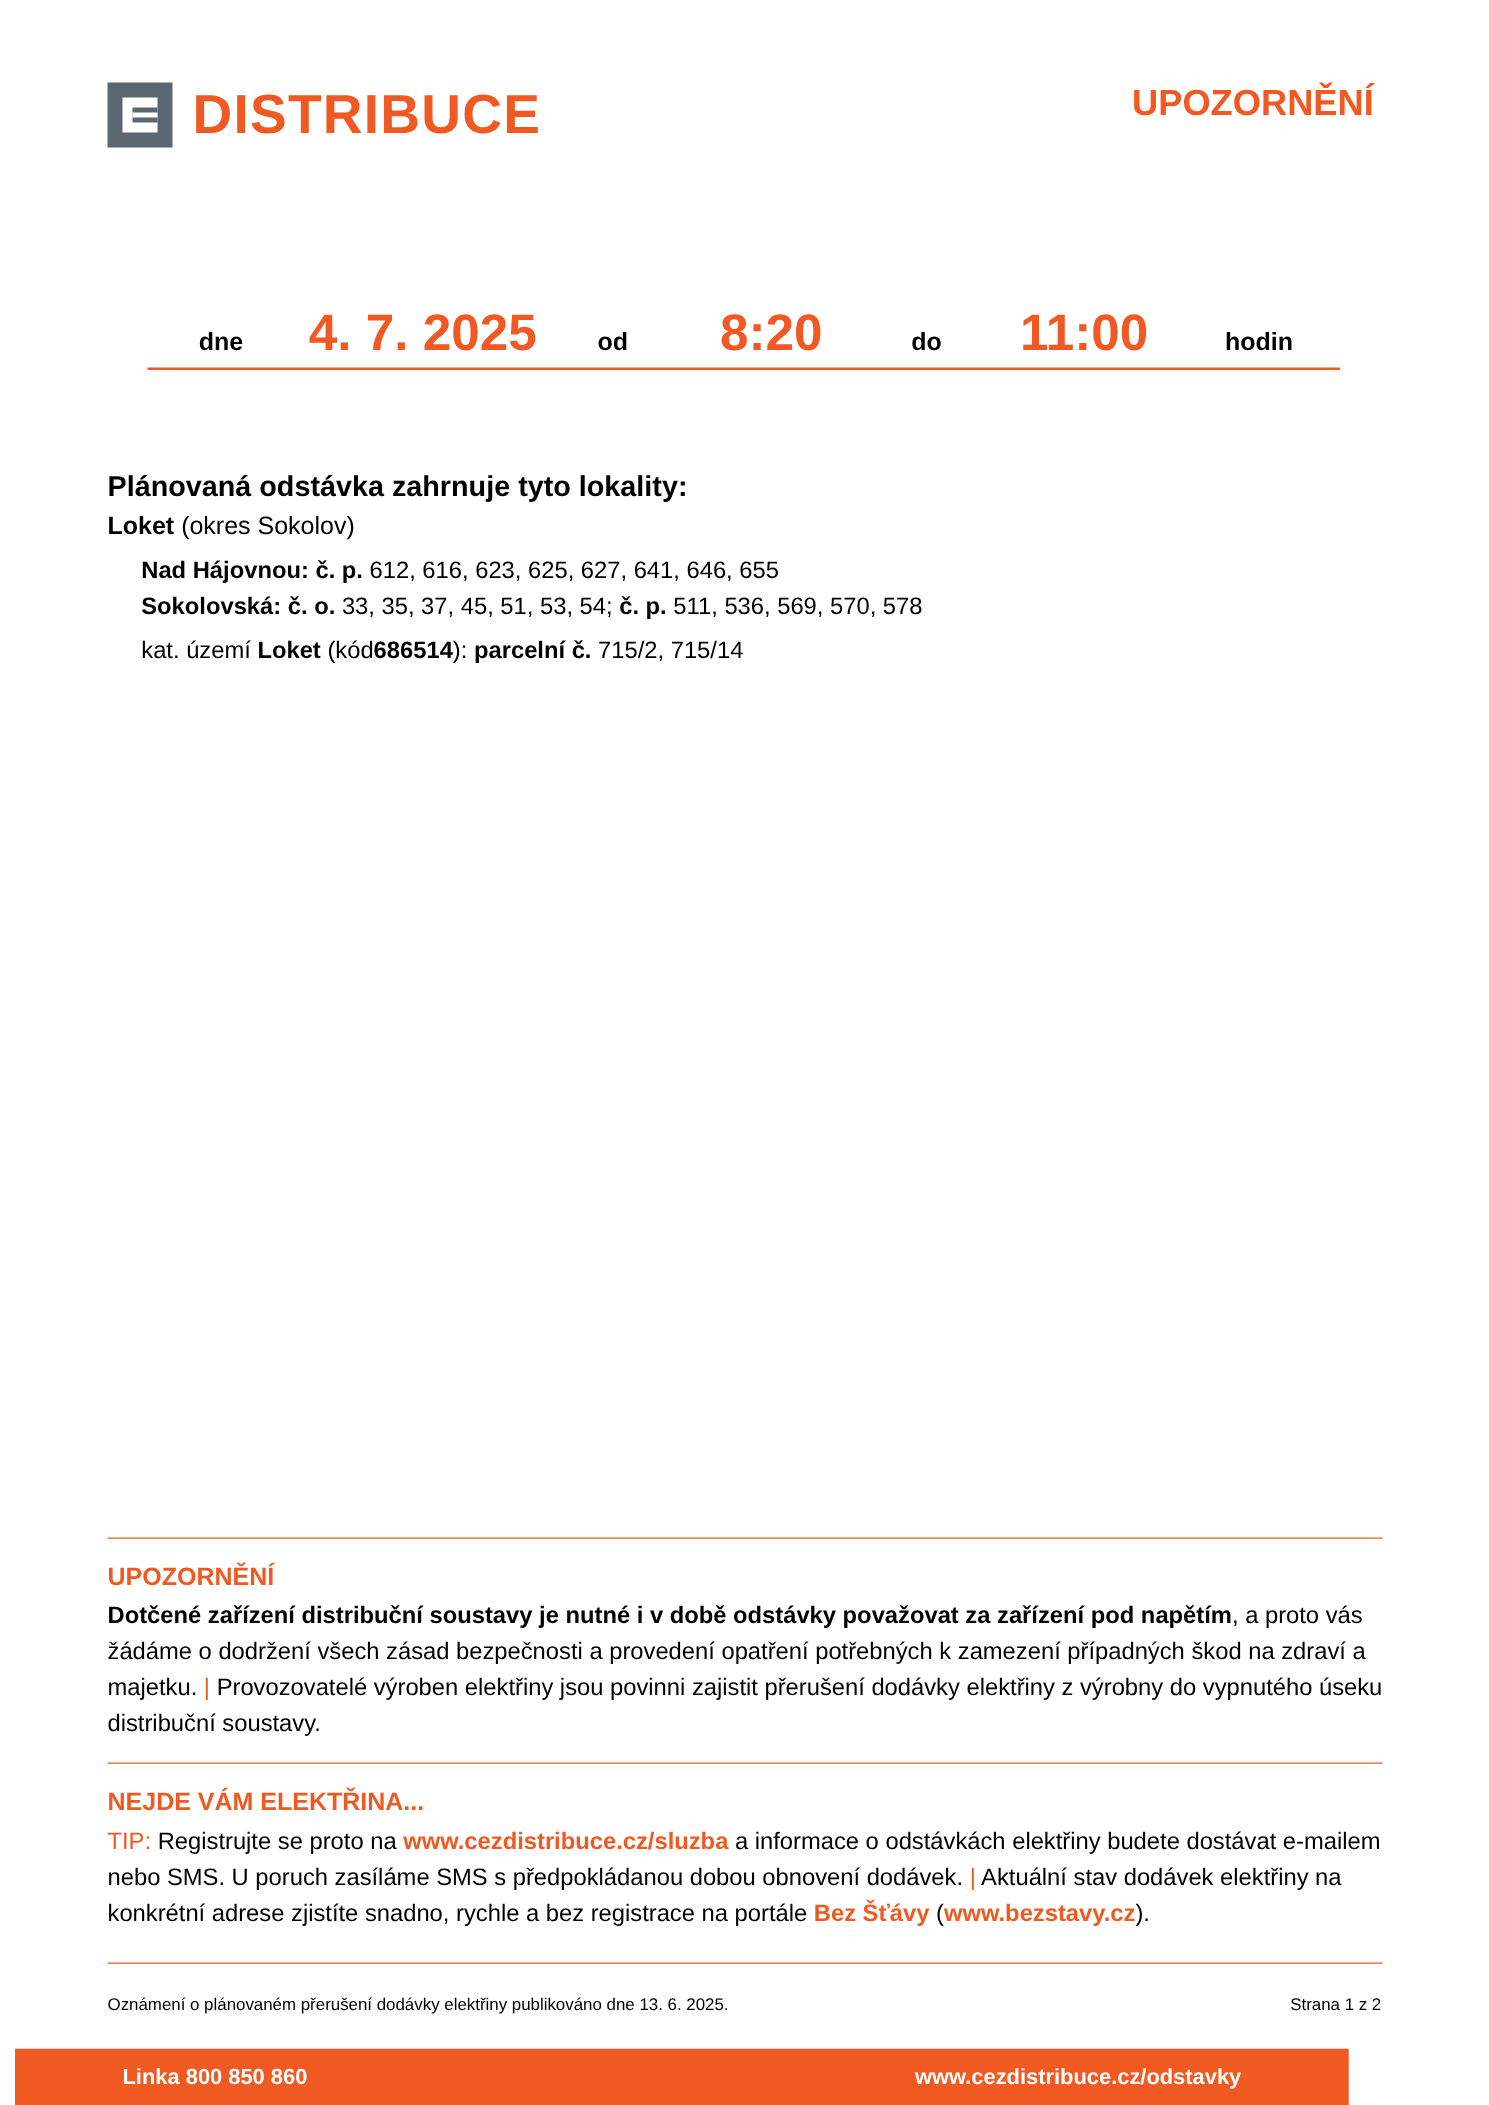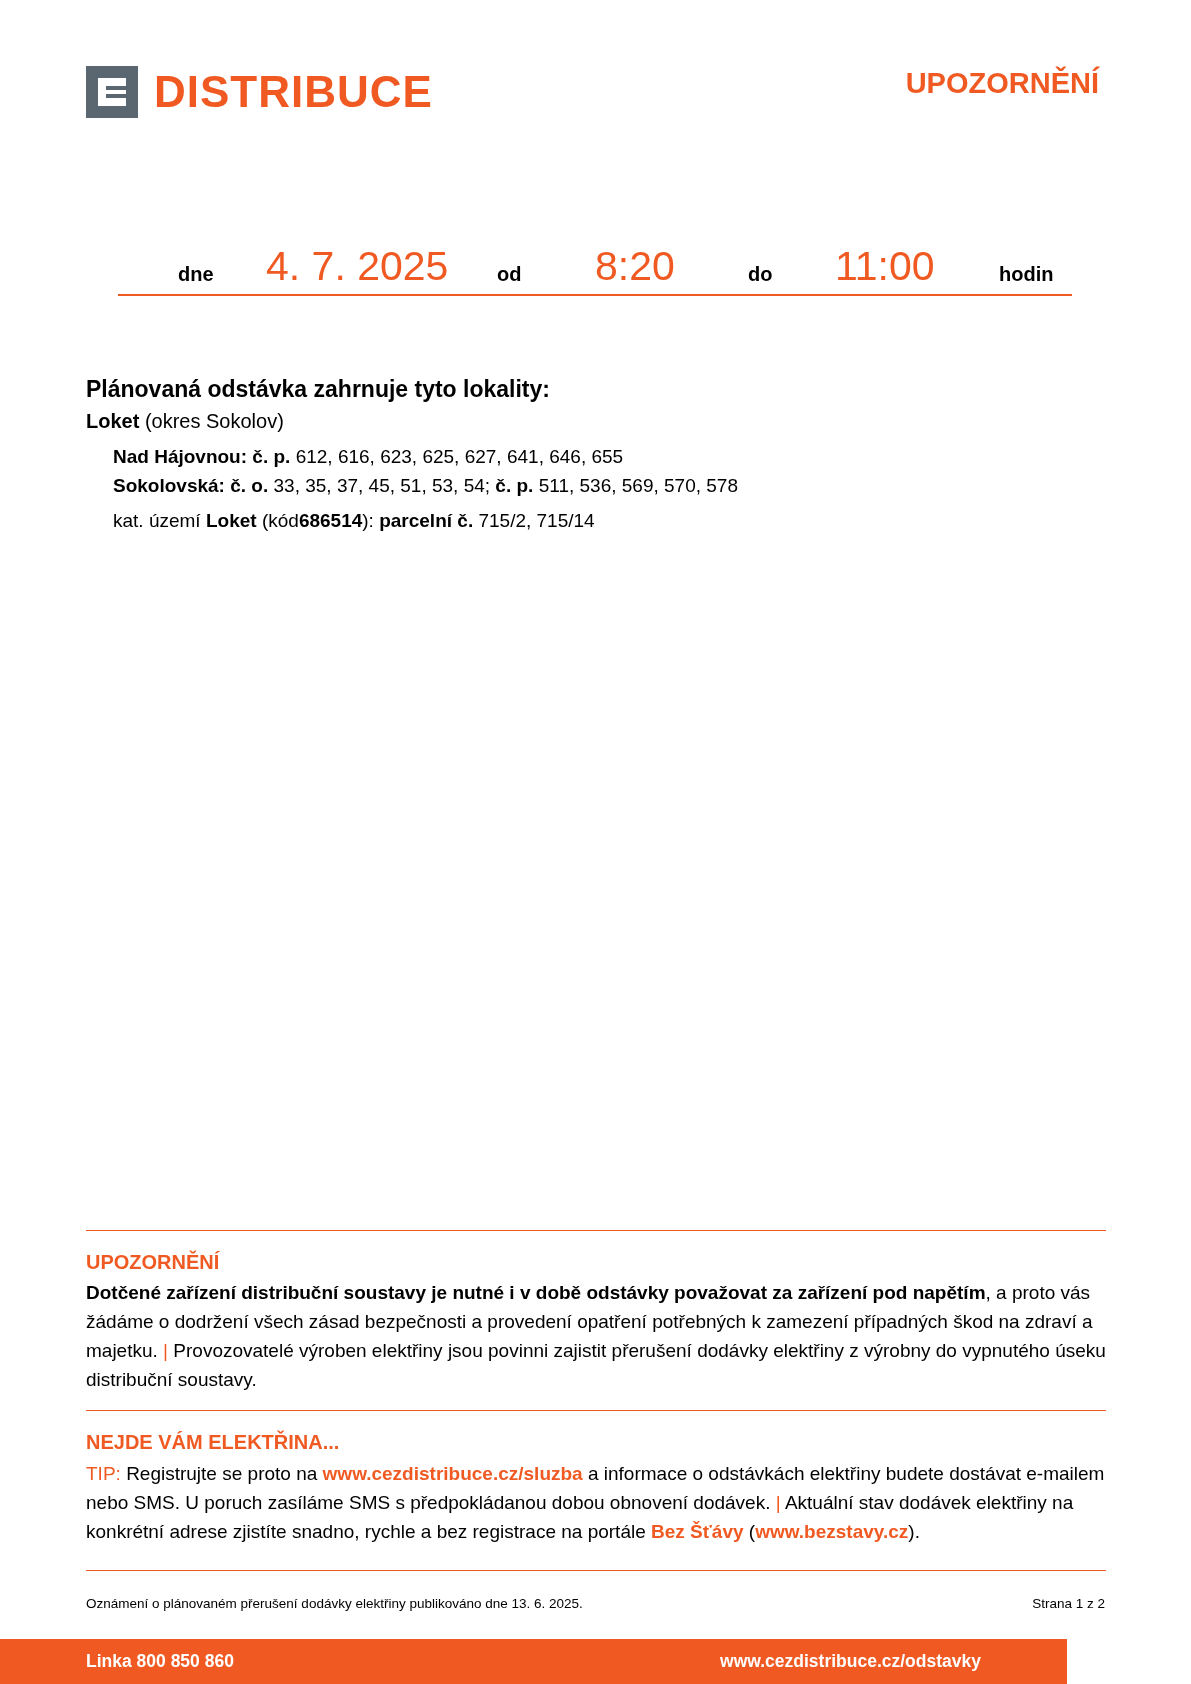--- a/index.html
+++ b/index.html
@@ -13,35 +13,35 @@
   .logo { left: 86px; top: 66px; display: flex; align-items: center; }
   .logo-mark { width: 52px; height: 52px; background: #5b6770; position: relative; }
   .logo-mark .c1 { position: absolute; left: 12px; top: 12px; width: 28px; height: 28px; background: #fff; }
   .logo-mark .c2 { position: absolute; left: 20px; top: 20px; width: 20px; height: 12px; background: #5b6770; }
   .logo-mark .c3 { position: absolute; left: 20px; top: 24px; width: 20px; height: 4px; background: #fff; }
   .logo-text { margin-left: 16px; font-size: 44px; font-weight: bold; color: #f05a22; letter-spacing: 1px; }
   
   .title { right: 92px; top: 62px; text-align: right; font-weight: bold; font-size: 29px; line-height: 42px; }
   
   .daterow { left: 118px; width: 954px; top: 240px; height: 54px; border-bottom: 2px solid #f05a22; }
-  .daterow span { position: absolute; margin-left: 19px; }
+  .daterow span { position: absolute; }
   .lbl { font-size: 20px; font-weight: bold; bottom: 8px; }
-  .big { font-size: 41px; font-weight: normal; color: #f05a22; bottom: 4px; }
+  .big { font-size: 41px; font-weight: bold; color: #f05a22; bottom: 4px; }
   
   .heading { left: 86px; top: 376px; font-size: 23px; font-weight: bold; }
   .town { left: 86px; top: 410px; font-size: 20px; }
   .line { left: 113px; font-size: 19px; }
   
   .hr { left: 86px; width: 1020px; height: 1px; background: #f05a22; }
   .notice-title { left: 86px; font-size: 20px; font-weight: bold; color: #f05a22; }
   .notice-body { left: 86px; width: 1025px; font-size: 19px; line-height: 29px; }
   .sep { color: #f05a22; }
   .pub { left: 86px; top: 1596px; font-size: 13.5px; }
   .page { right: 86px; top: 1596px; font-size: 13.5px; text-align: center; }
-  .footer { left: 0; top: 1639px; width: 1067px; height: 45px; background: #f05a22; color: #fff; font-weight: bold; font-size: 17.5px; }
+  .footer { left: 12px; top: 1639px; width: 1067px; height: 45px; background: #f05a22; color: #fff; font-weight: bold; font-size: 17.5px; }
   .footer .l { position: absolute; left: 86px; top: 12px; }
   .footer .r { position: absolute; right: 86px; top: 12px; }
 </style>
 </head>
 <body>
 
 <div class="abs logo">
   <div class="logo-mark">
     <div class="c1"></div>
       <div class="c2"></div>

